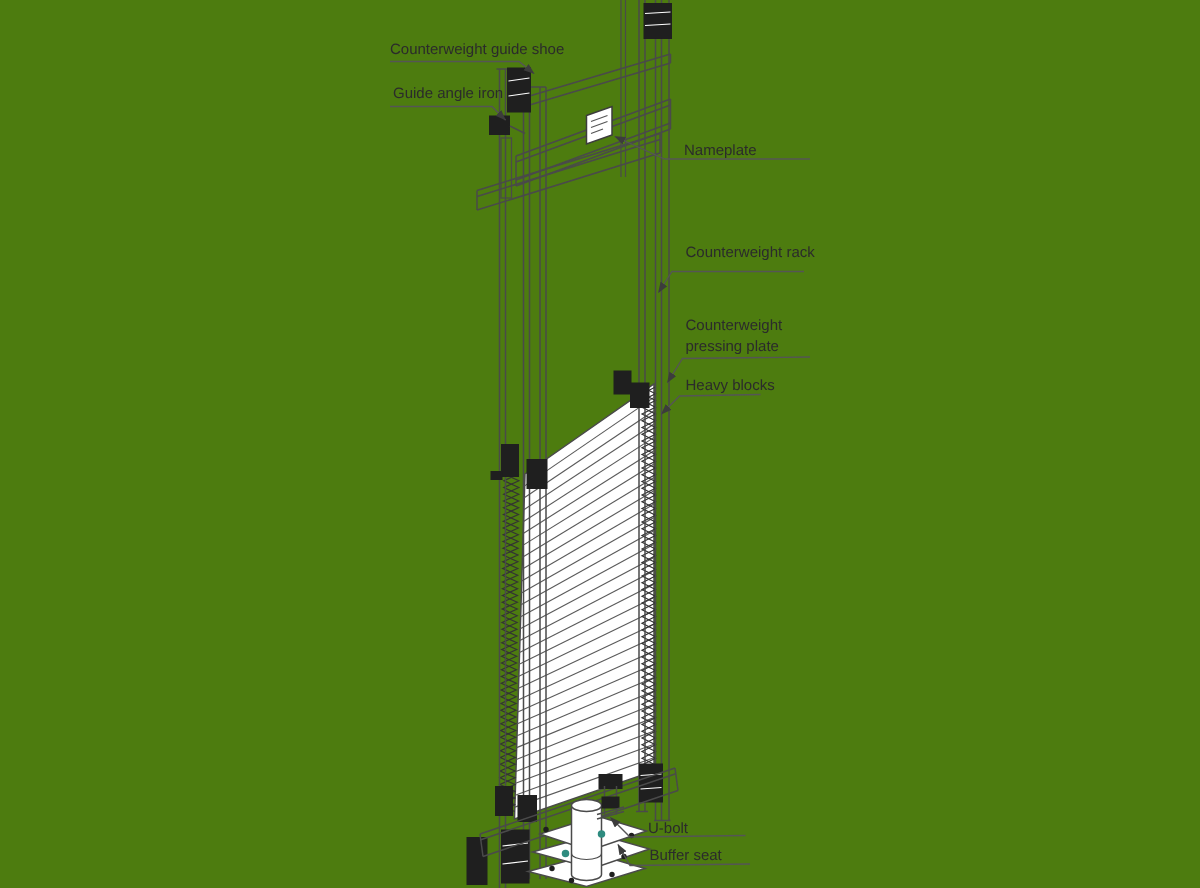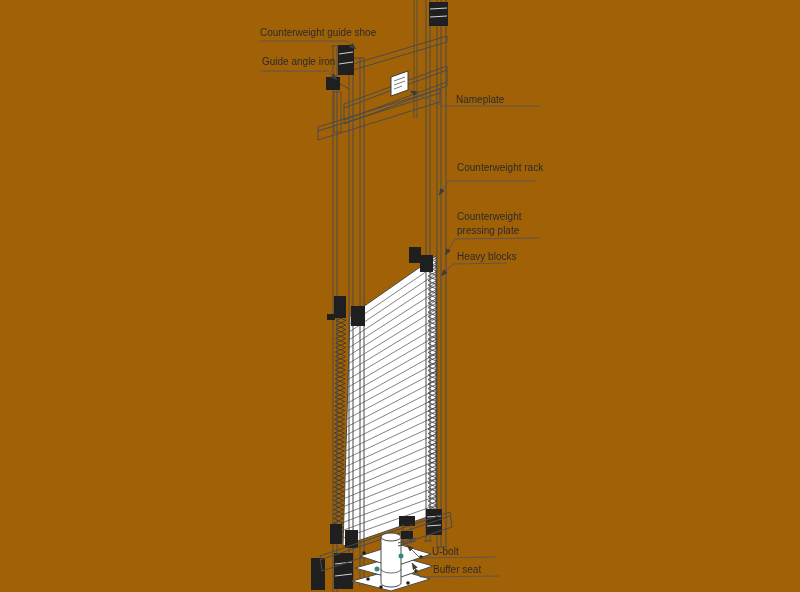--- a/index.html
+++ b/index.html
@@ -1,17 +1,17 @@
 <!DOCTYPE html>
 <html><head>
 <meta charset="utf-8">
 <style>
   html,body{margin:0;padding:0;background:#ffffff;}
   body{width:800px;height:592px;overflow:hidden;}
-  .canvas{position:relative;width:800px;height:592px;background:#a16207;}
+  .canvas{position:relative;width:800px;height:592px;background:#4d7c0f;}
   svg{display:block;}
   svg text{font-family:"Liberation Sans","DejaVu Sans",sans-serif;font-size:10px;fill:#2b2b2b;}
 </style>
 </head>
 <body>
 
 <div class="canvas">
 <svg id="diagram-svg" width="800" height="592" viewBox="0 0 800 592">
   <defs>
     <marker id="arrowhead" markerWidth="9" markerHeight="7" refX="7.5" refY="3" orient="auto">

